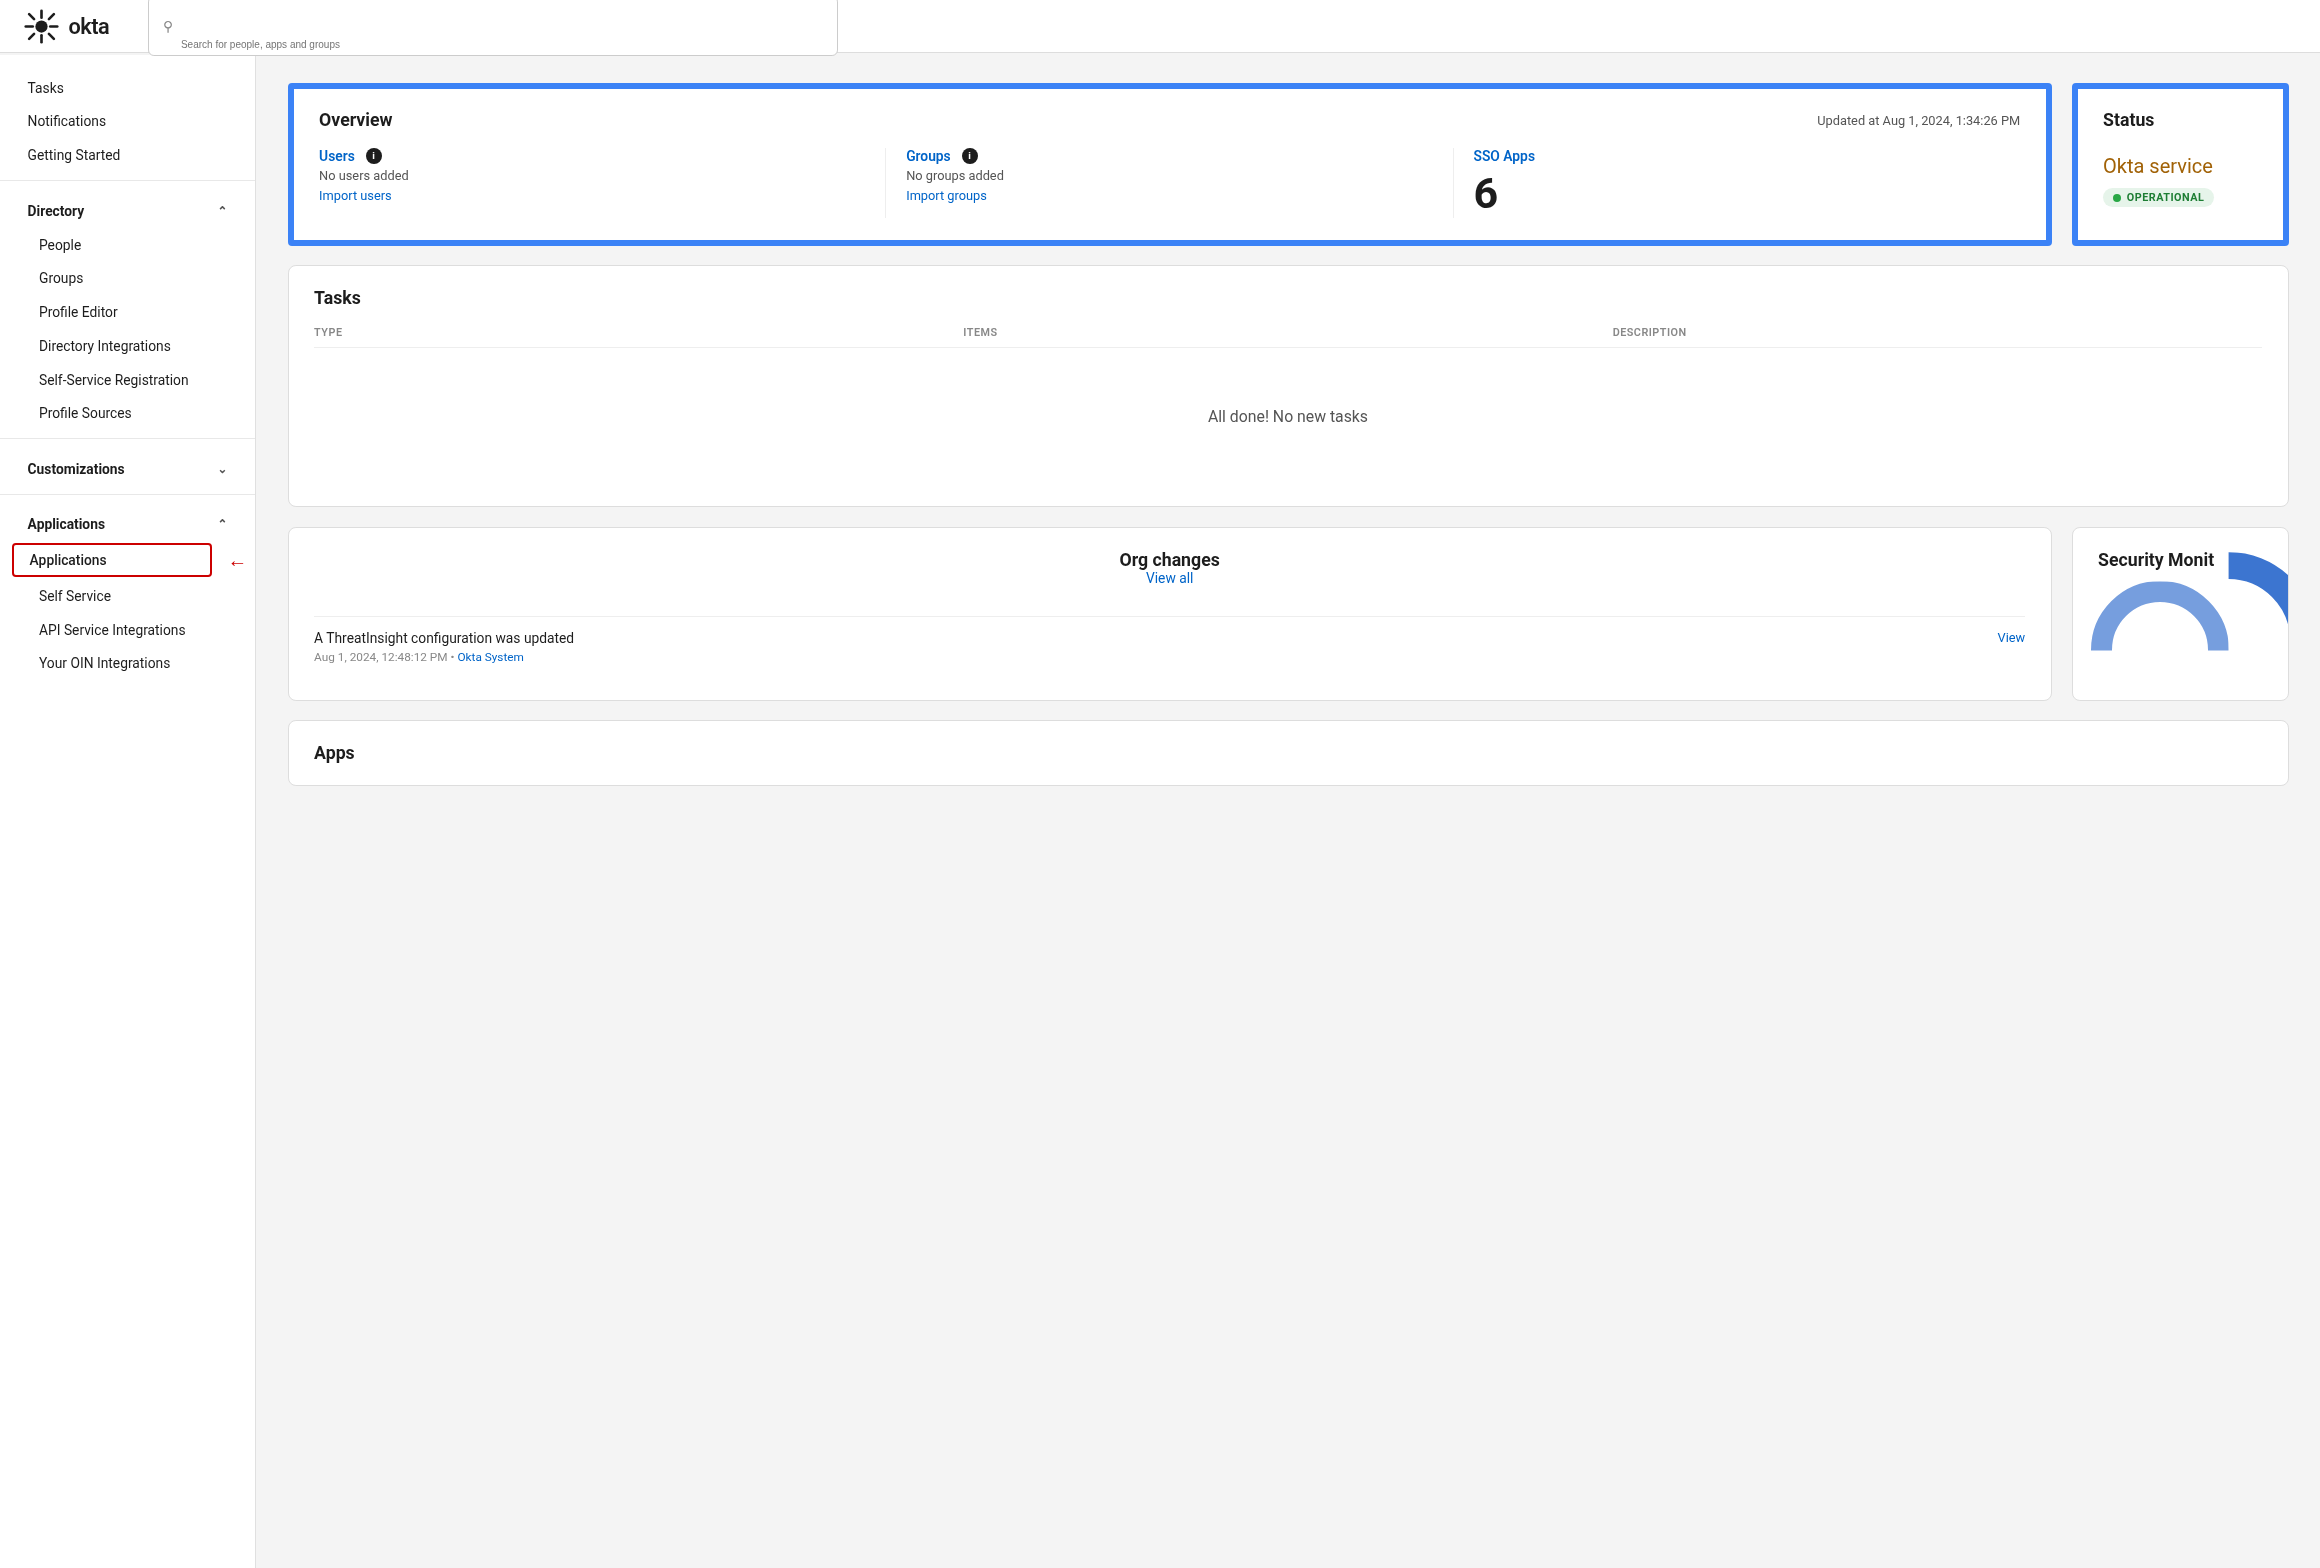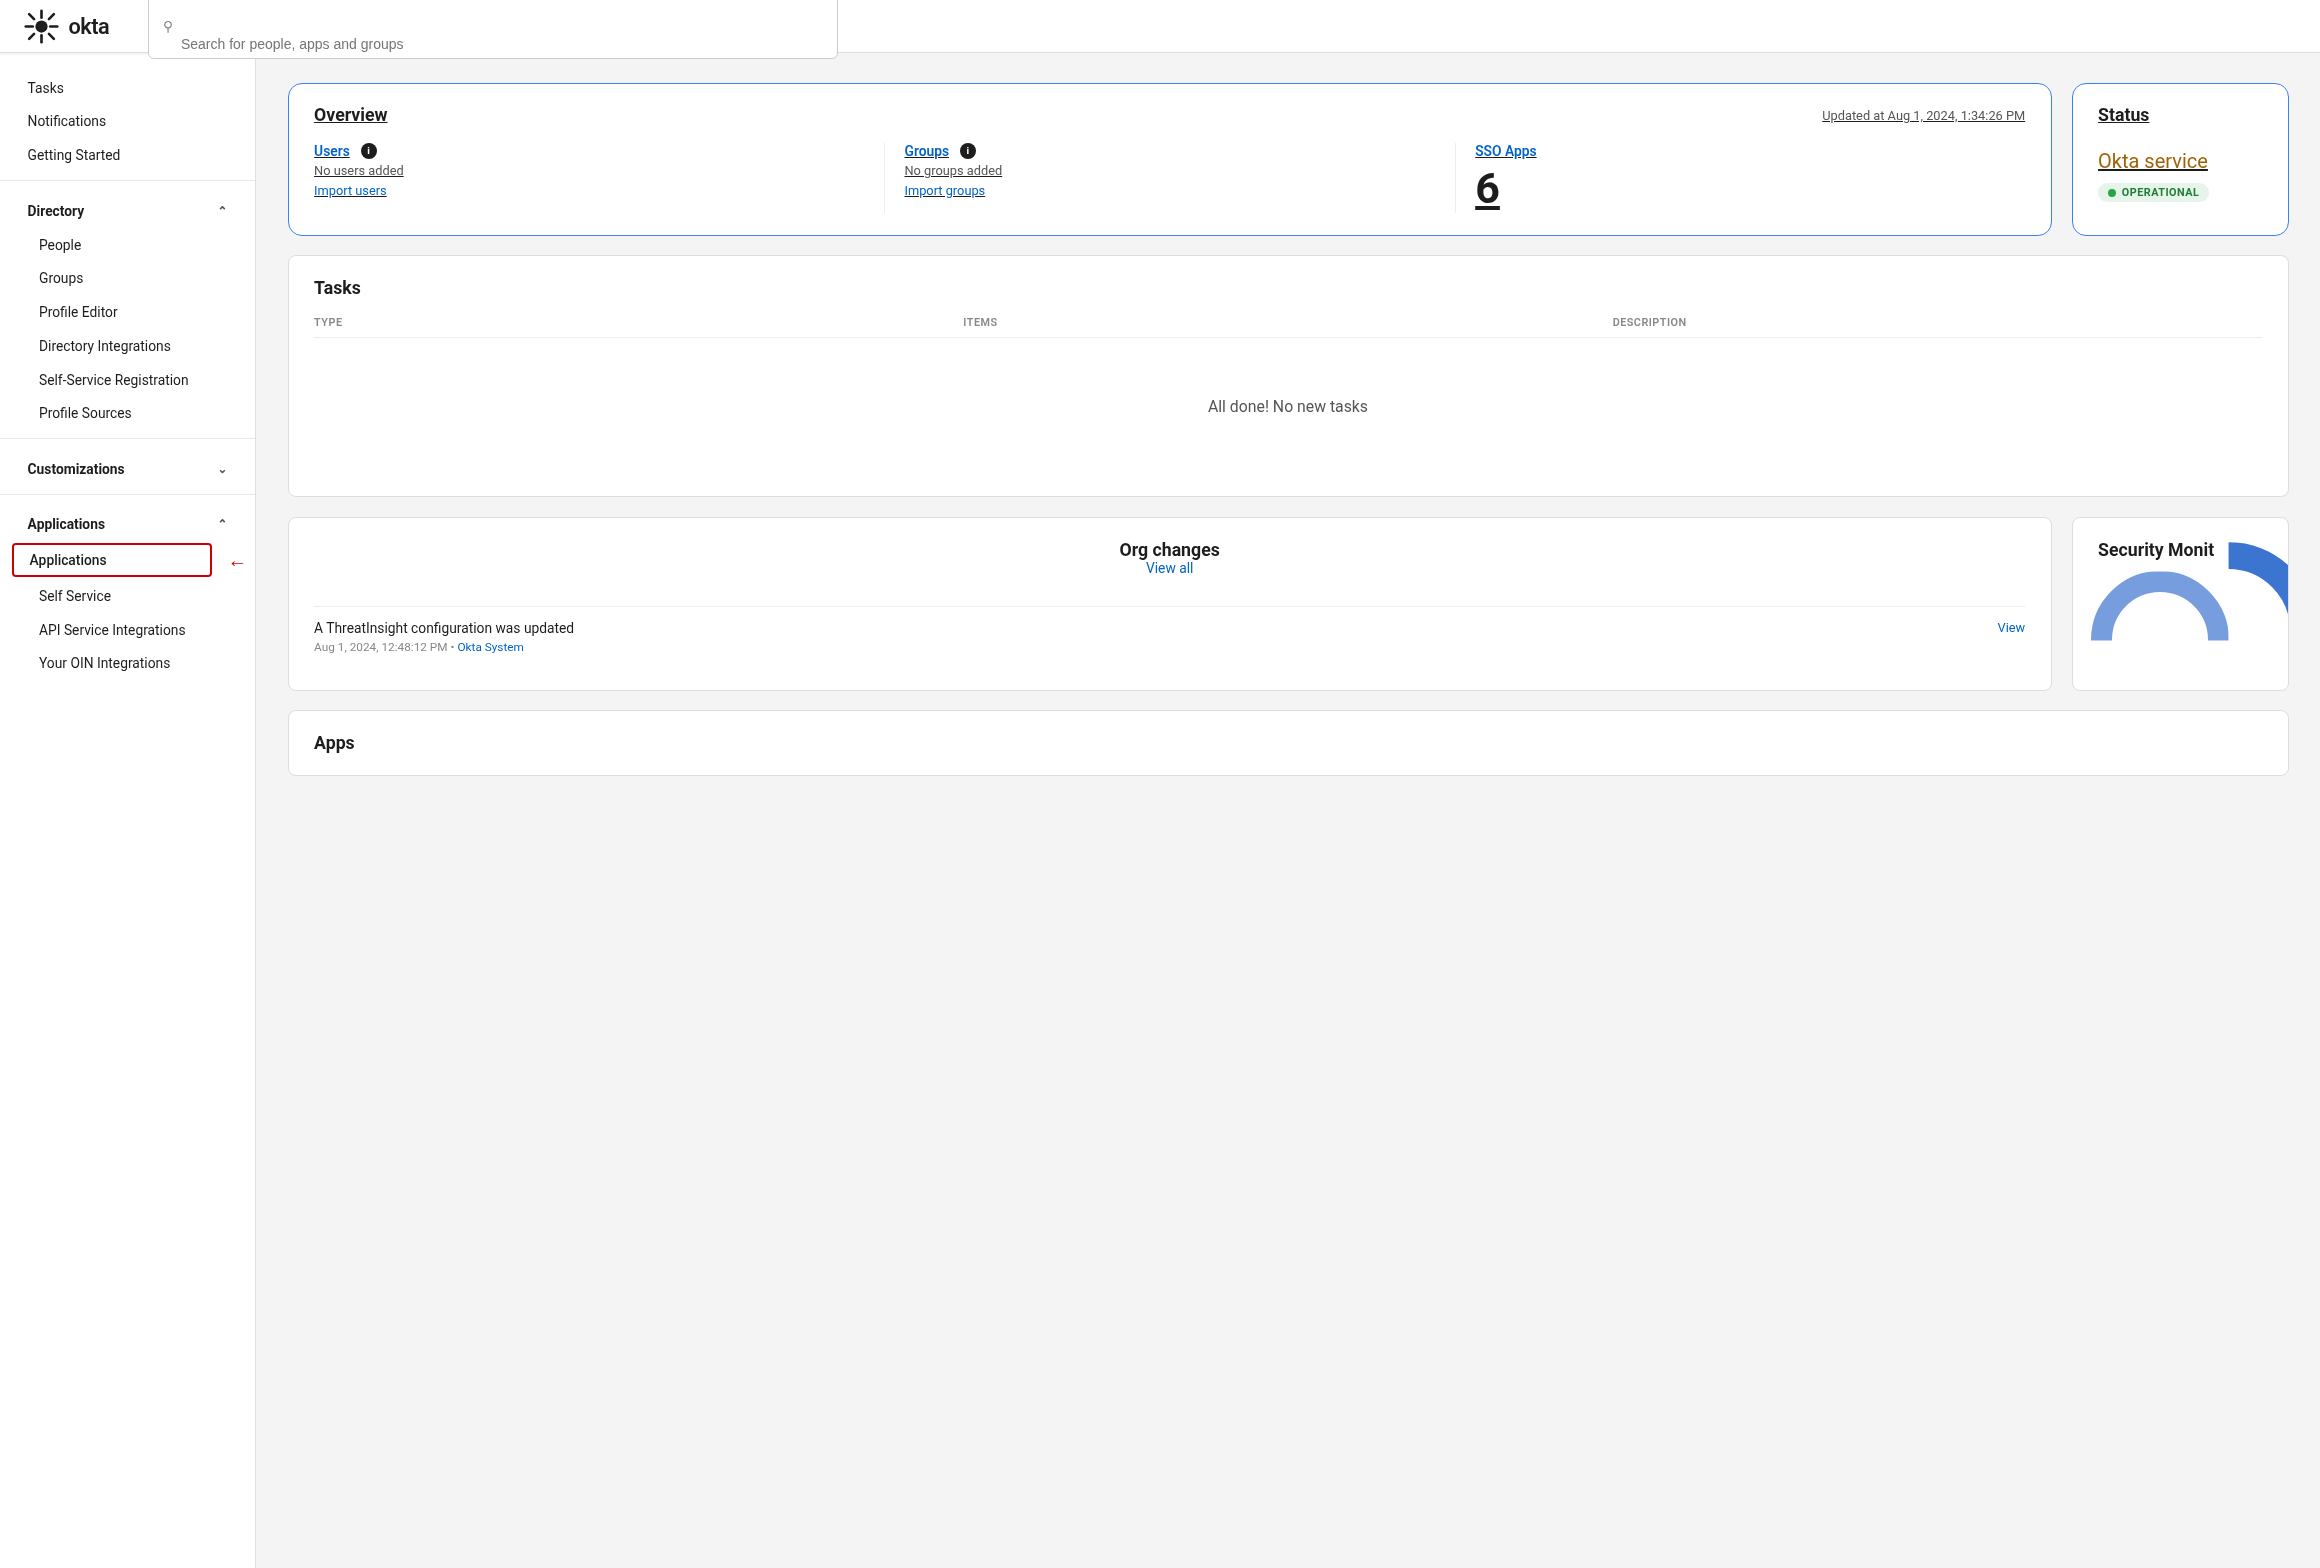--- a/index.html
+++ b/index.html
@@ -20,21 +20,21 @@
     .okta-wordmark {
       font-size: 21.7px; font-weight: 600; color: #1d1d1d; letter-spacing: -0.5px;
     }
     .search-bar {
       flex: 1; max-width: 690px;
       display: flex; align-items: center; gap: 7.9px;
       border: 1px solid #ccc; border-radius: 5.9px;
       padding: 5.9px 13.8px; background: #fff;
     }
     .search-bar input {
-      border: none; outline: none; flex: 1; font-size: 14px; color: #701a75;
+      border: none; outline: none; flex: 1; font-size: 10px; color: #701a75;
       background: transparent;
       margin-top: 36px;
     }
     .search-icon-wrap { color: #888; }
 
     
     .app-layout {
       display: flex; margin-top: 55px; min-height: calc(100vh - 55px);
     }
 
@@ -66,22 +66,22 @@
     .divider { height: 1px; background: #e8e8e8; margin: 7.9px 0; }
 
     
     .main-content {
       margin-left: 256px; padding: 27.6px 31.5px; flex: 1; min-width: 0;
     }
 
     
     .cards-row { display: flex; gap: 19.7px; margin-bottom: 19.7px; }
     .card {
-      background: #fff; border: 1px solid #3b82f6; border-radius: 14px;
-      padding: 21.7px 25.6px; flex: 1; text-decoration: underline;
+      background: #fff; border: 6px solid #3b82f6; border-radius: 4px;
+      padding: 21.7px 25.6px; flex: 1;
     }
     .card-header {
       display: flex; align-items: center; justify-content: space-between;
       margin-bottom: 17.7px;
     }
     .card-title { font-size: 17.7px; font-weight: 700; color: #1d1d1d; }
     .card-subtitle { font-size: 12.8px; color: #555; }
     .overview-grid {
       display: flex; gap: 0;
     }

